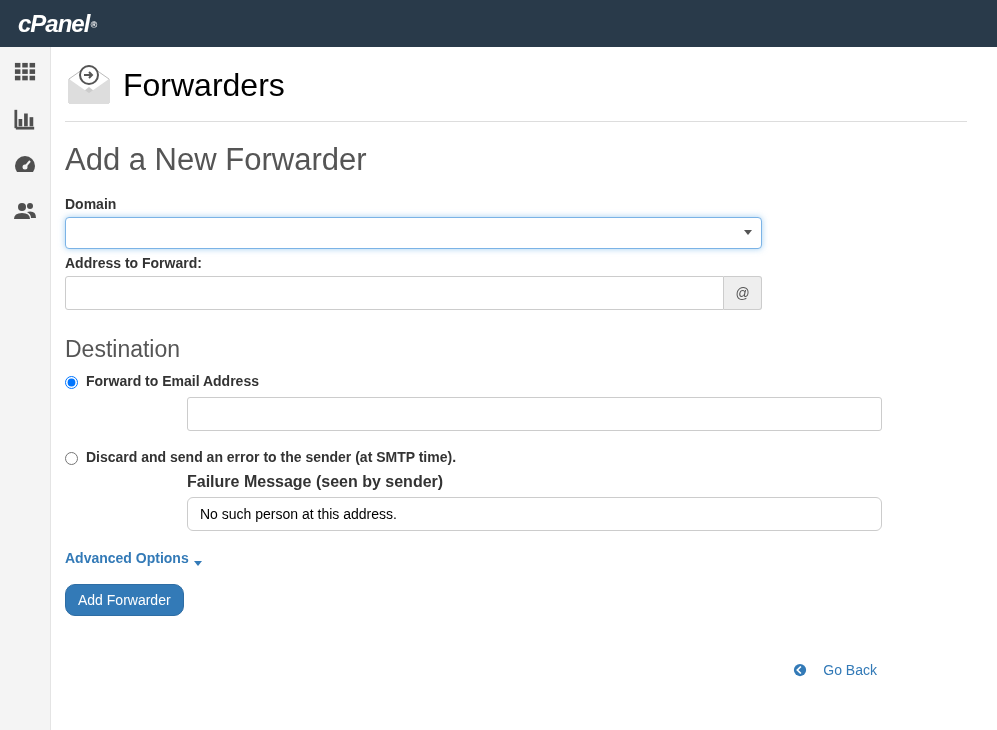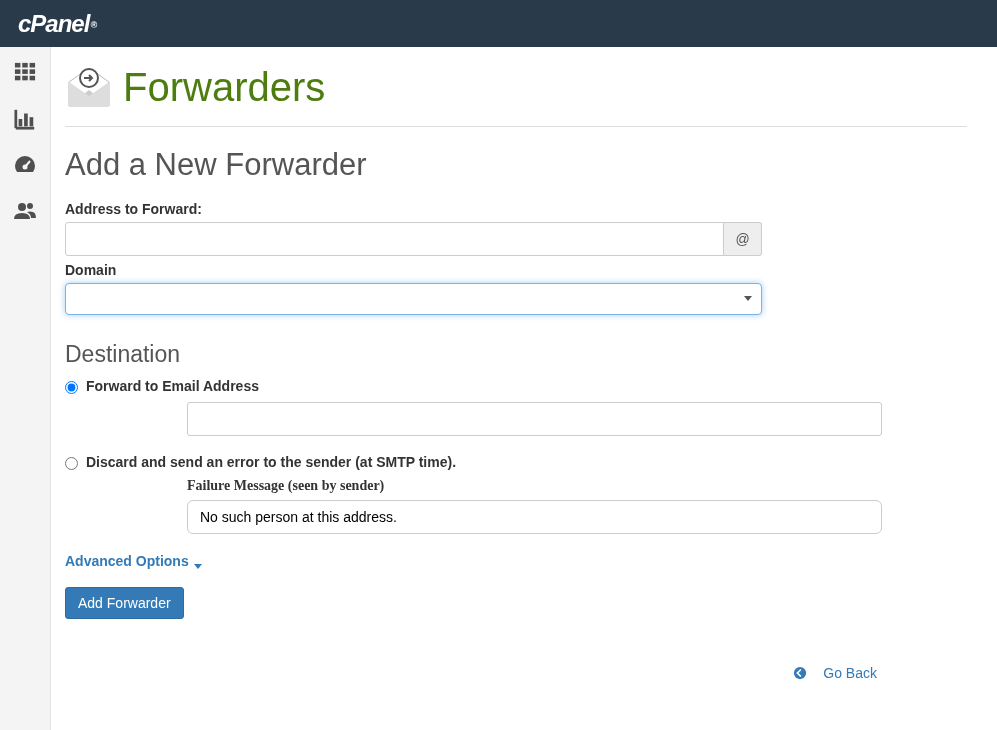--- a/index.html
+++ b/index.html
@@ -71,23 +71,23 @@
   padding-bottom: 16px;
   border-bottom: 1px solid #ddd;
   margin-bottom: 20px;
 }
 .page-icon {
   width: 48px;
   height: 40px;
   position: relative;
 }
 .page-title {
-  font-size: 40px;
+  font-size: 32px;
   font-weight: 300;
-  color: #4d7c0f;
+  color: #000000;
 }
 h1.section {
   font-size: 31px;
   font-weight: 300;
   color: #555;
   margin-bottom: 18px;
 }
 h2.sub {
   font-size: 23px;
   font-weight: 300;
@@ -163,24 +163,23 @@
   font-weight: bold;
   font-size: 14px;
   color: #333;
 }
 .nested {
   margin-left: 122px;
   margin-bottom: 18px;
 }
 .nested-lbl {
   font-weight: bold;
-  font-size: 14px;
+  font-size: 16px;
   margin-bottom: 6px;
   display: block;
-  font-family: Liberation Serif, serif;
 }
 .nested-input {
   width: 695px;
   height: 34px;
   border: 1px solid #ccc;
   border-radius: 6px;
   padding: 6px 12px;
   font-size: 14px;
 }
 .dest-input {
@@ -208,21 +207,21 @@
   border-left: 4px solid transparent;
   border-right: 4px solid transparent;
   border-top: 5px solid #337ab7;
 }
 .btn-primary {
   background: #337ab7;
   border: 1px solid #2e6da4;
   color: #fff;
   font-size: 14px;
   padding: 7px 12px;
-  border-radius: 3px;
+  border-radius: 10px;
   cursor: pointer;
 }
 .go-back {
   color: #337ab7;
   font-size: 14px;
   display: inline-flex;
   align-items: center;
   gap: 16px;
   cursor: pointer;
   float: right;
@@ -294,35 +293,35 @@
           <circle cx="24" cy="10" r="9" fill="#fff" stroke="#555" stroke-width="2"></circle>
           <path d="M19 10 L26 10 M24 7 L27 10 L24 13" fill="none" stroke="#555" stroke-width="2"></path>
         </svg>
       </div>
       <div class="page-title">Forwarders</div>
     </div>
 
     <h1 class="section">Add a New Forwarder</h1>
 
     <div class="form-row">
+      <span class="lbl">Domain</span>
+      <div class="select-wrap">
+        <select class="select">
+          <option></option>
+        </select>
+        <div class="select-caret"></div>
+      </div>
+    </div>
+    <div class="form-row">
       <span class="lbl">Address to Forward:</span>
       <div class="input-group">
         <input type="text" class="text-input" value="" style="">
         <div class="addon">
             <span>@</span>
           </div>
-      </div>
-    </div>
-    <div class="form-row">
-      <span class="lbl">Domain</span>
-      <div class="select-wrap">
-        <select class="select">
-          <option></option>
-        </select>
-        <div class="select-caret"></div>
       </div>
     </div>
 
     <div class="section-gap"></div>
 
     <h2 class="sub">Destination</h2>
 
     <div class="radio-row">
       <input type="radio" name="dest" checked="" style="">
       <span class="radio-label">Forward to Email Address</span>

